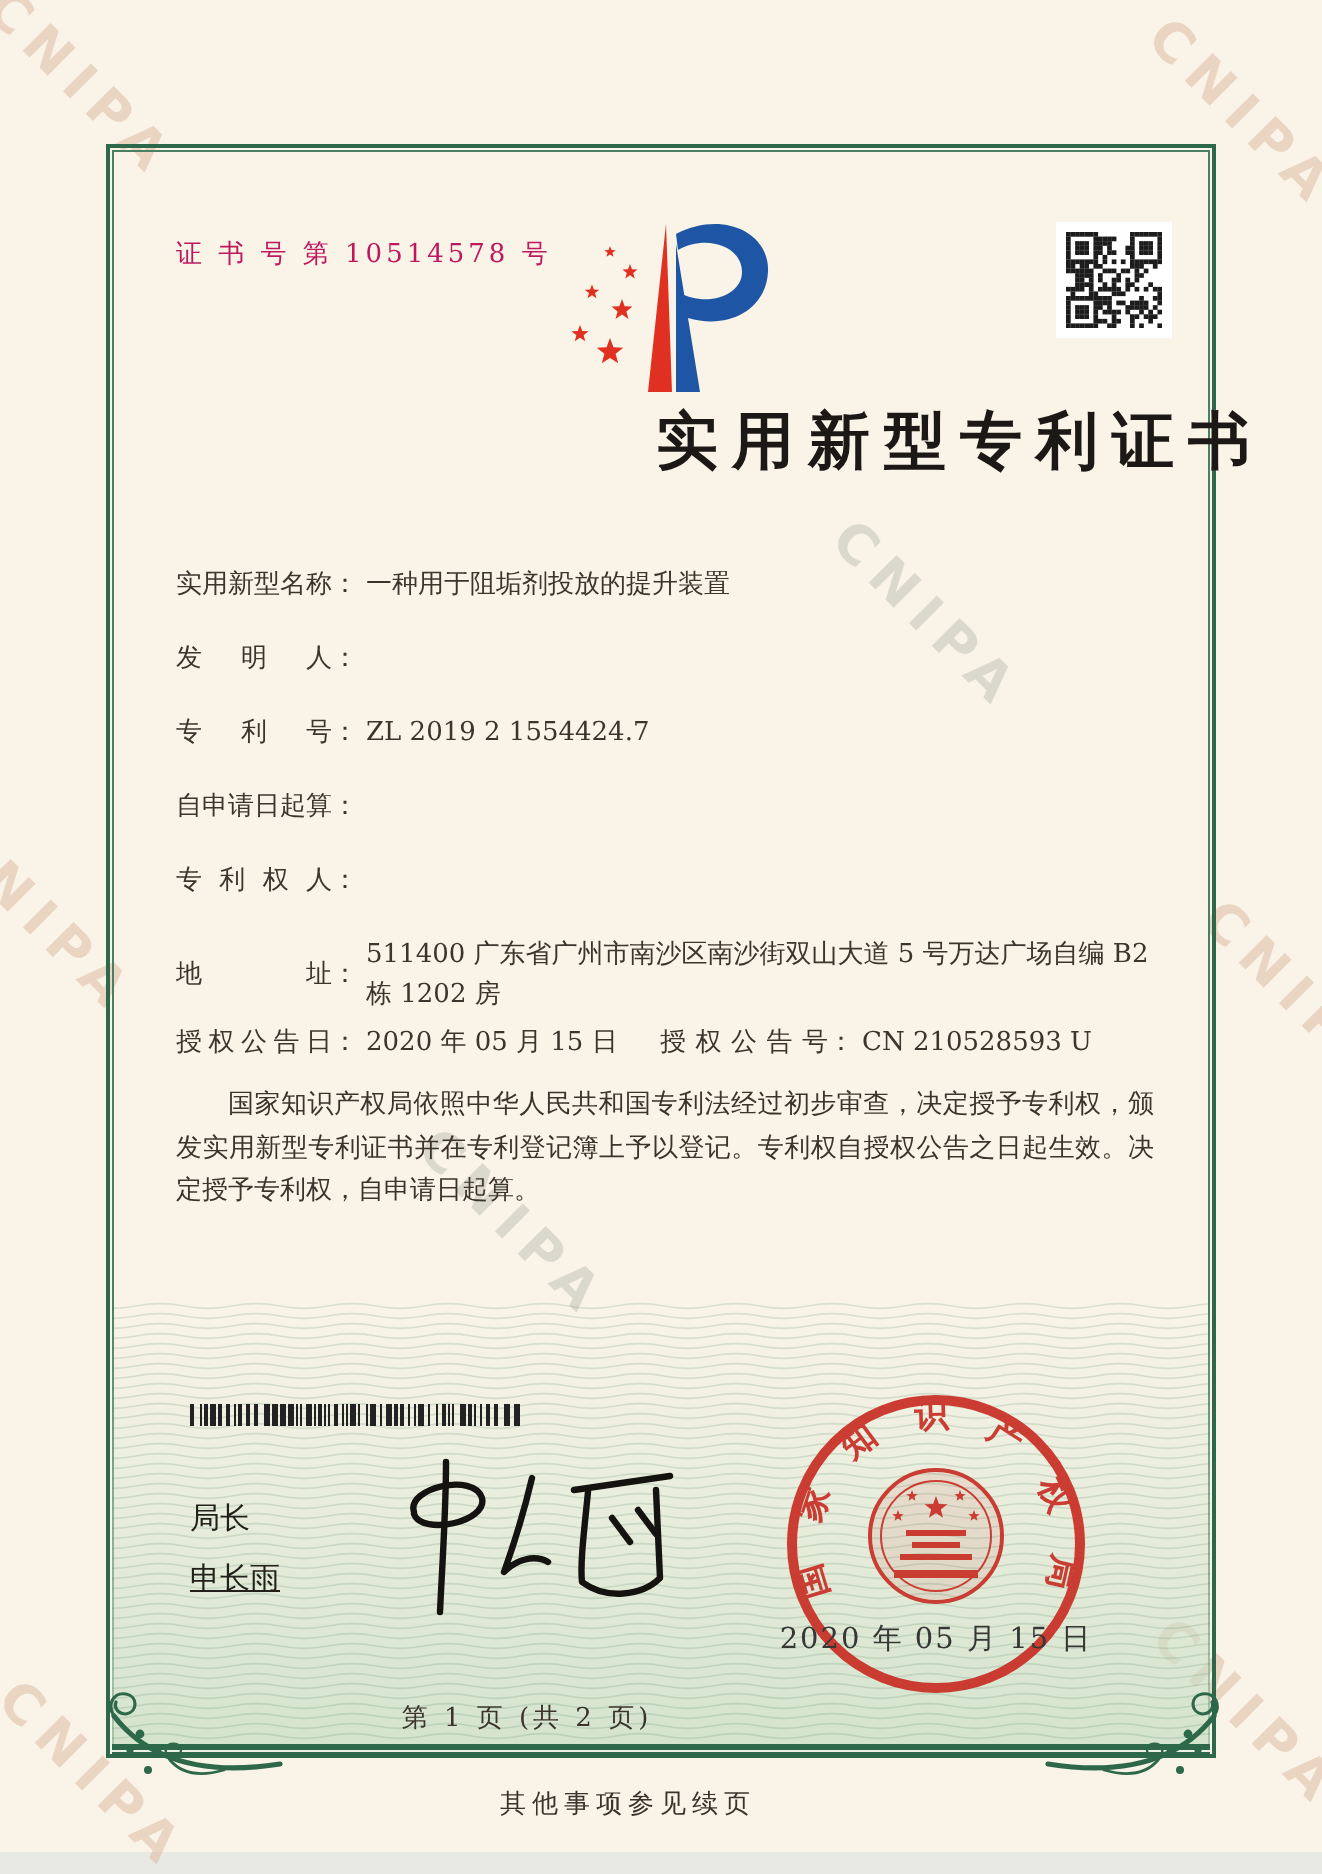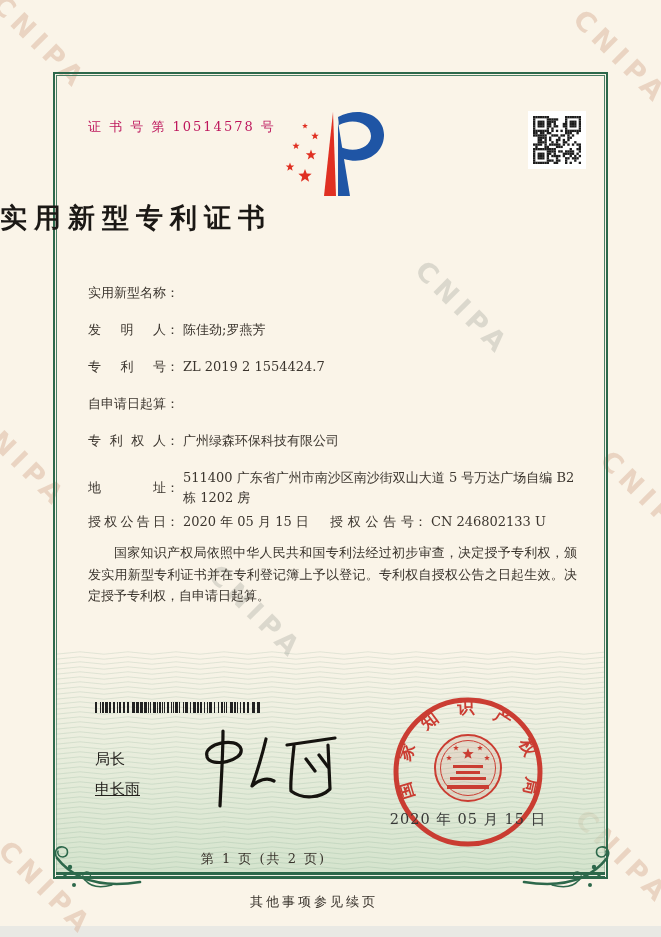--- a/index.html
+++ b/index.html
@@ -23,22 +23,22 @@
     border:2px solid #2d684b;z-index:2;
   }
   .frame-inner{position:absolute;inset:1px;border:1px solid #4a7f64;}
   
   .certno{
     position:absolute;left:88px;top:118px;z-index:3;
     font-size:13px;letter-spacing:2px;color:#be185d;
   }
   .logo{position:absolute;left:281px;top:110px;width:105px;height:88px;z-index:3;}
   .title{
-    position:absolute;left:0;top:200px;width:632px;text-align:left;z-index:3;
-    font-size:27px;font-weight:bold;letter-spacing:7px;color:#1b1815;
+    position:absolute;left:0;top:200px;width:632px;text-align:right;z-index:3;
+    font-size:31px;font-weight:bold;letter-spacing:7px;color:#1b1815;
   }
   .qrbox{
     position:absolute;left:528px;top:111px;width:58px;height:58px;
     background:#ffffff;z-index:3;
   }
   .qrbox svg{position:absolute;left:5px;top:5px;}
   
   .fields{
     position:absolute;left:88px;top:283px;width:492px;z-index:3;
     font-size:13px;color:#3b352e;
@@ -414,53 +414,52 @@
         <rect x="32.00" y="45.71" width="2.35" height="2.35" fill="#1c1c1c"></rect>
         <rect x="36.57" y="45.71" width="2.35" height="2.35" fill="#1c1c1c"></rect>
         <rect x="45.71" y="45.71" width="2.35" height="2.35" fill="#1c1c1c"></rect>
       </svg>
   </div>
 
   <div class="fields">
     <div class="frow">
       <span class="flabel">实用新型名称</span>
         <span class="fcolon">：</span>
+        <span class="fvalue">一种用于阻垢剂投放的提升装置</span>
     </div>
     <div class="frow">
       <span class="flabel">发明人</span>
         <span class="fcolon">：</span>
-        <span class="fvalue">陈佳劲;罗燕芳</span>
     </div>
     <div class="frow">
       <span class="flabel">专利号</span>
         <span class="fcolon">：</span>
         <span class="fvalue">ZL 2019 2 1554424.7</span>
     </div>
     <div class="frow">
       <span class="flabel">自申请日起算</span>
         <span class="fcolon">：</span>
     </div>
     <div class="frow">
       <span class="flabel">专利权人</span>
         <span class="fcolon">：</span>
-        <span class="fvalue">广州绿森环保科技有限公司</span>
     </div>
     <div class="frow addr">
       <span class="flabel">地址</span>
         <span class="fcolon">：</span>
         <span class="fvalue">511400 广东省广州市南沙区南沙街双山大道 5 号万达广场自编 B2 栋 1202 房</span>
     </div>
     <div class="frow grantrow">
       <span class="flabel">授权公告日</span>
         <span class="fcolon">：</span>
         <span>2020 年 05 月 15 日</span>
       <span class="grant-sub">
         <span class="flabel">授权公告号</span>
           <span class="fcolon">：</span>
-          <span>CN 246802133 U</span>
+          <span>CN 210528593 U</span>
       </span>
     </div>
   </div>
 
   <div class="paras">
     <p class="para">国家知识产权局依照中华人民共和国专利法经过初步审查，决定授予专利权，颁发实用新型专利证书并在专利登记簿上予以登记。专利权自授权公告之日起生效。决定授予专利权，自申请日起算。</p>
   </div>
 
   <svg class="barcode" id="barcodeSvg" width="168" height="11">
       <rect x="0" y="0" width="2" height="11" fill="#222"></rect>

